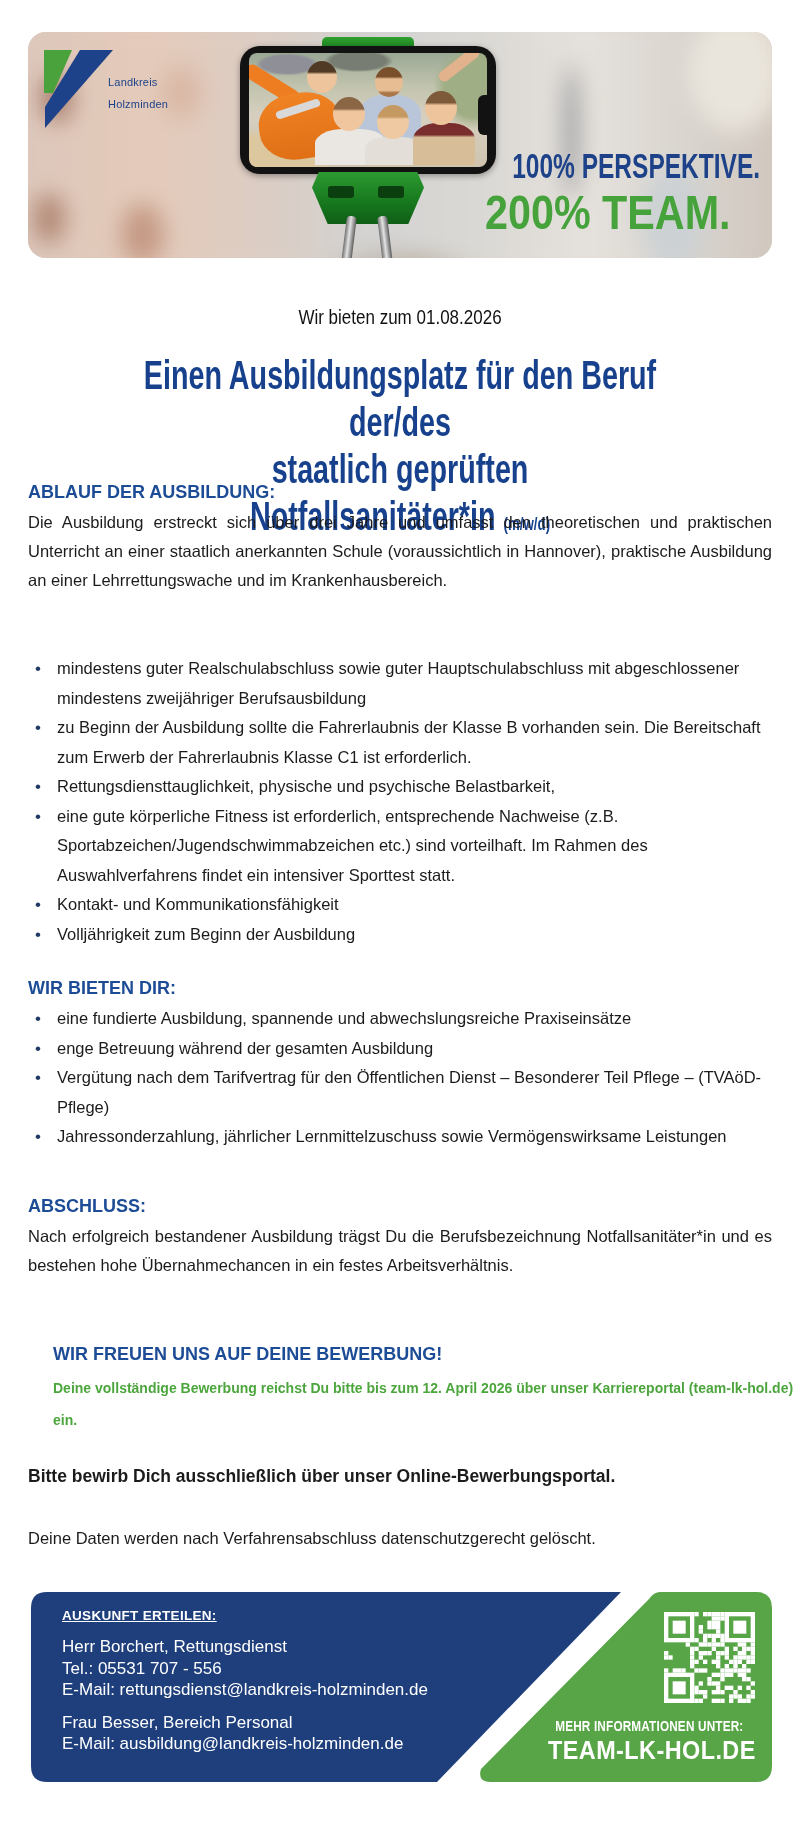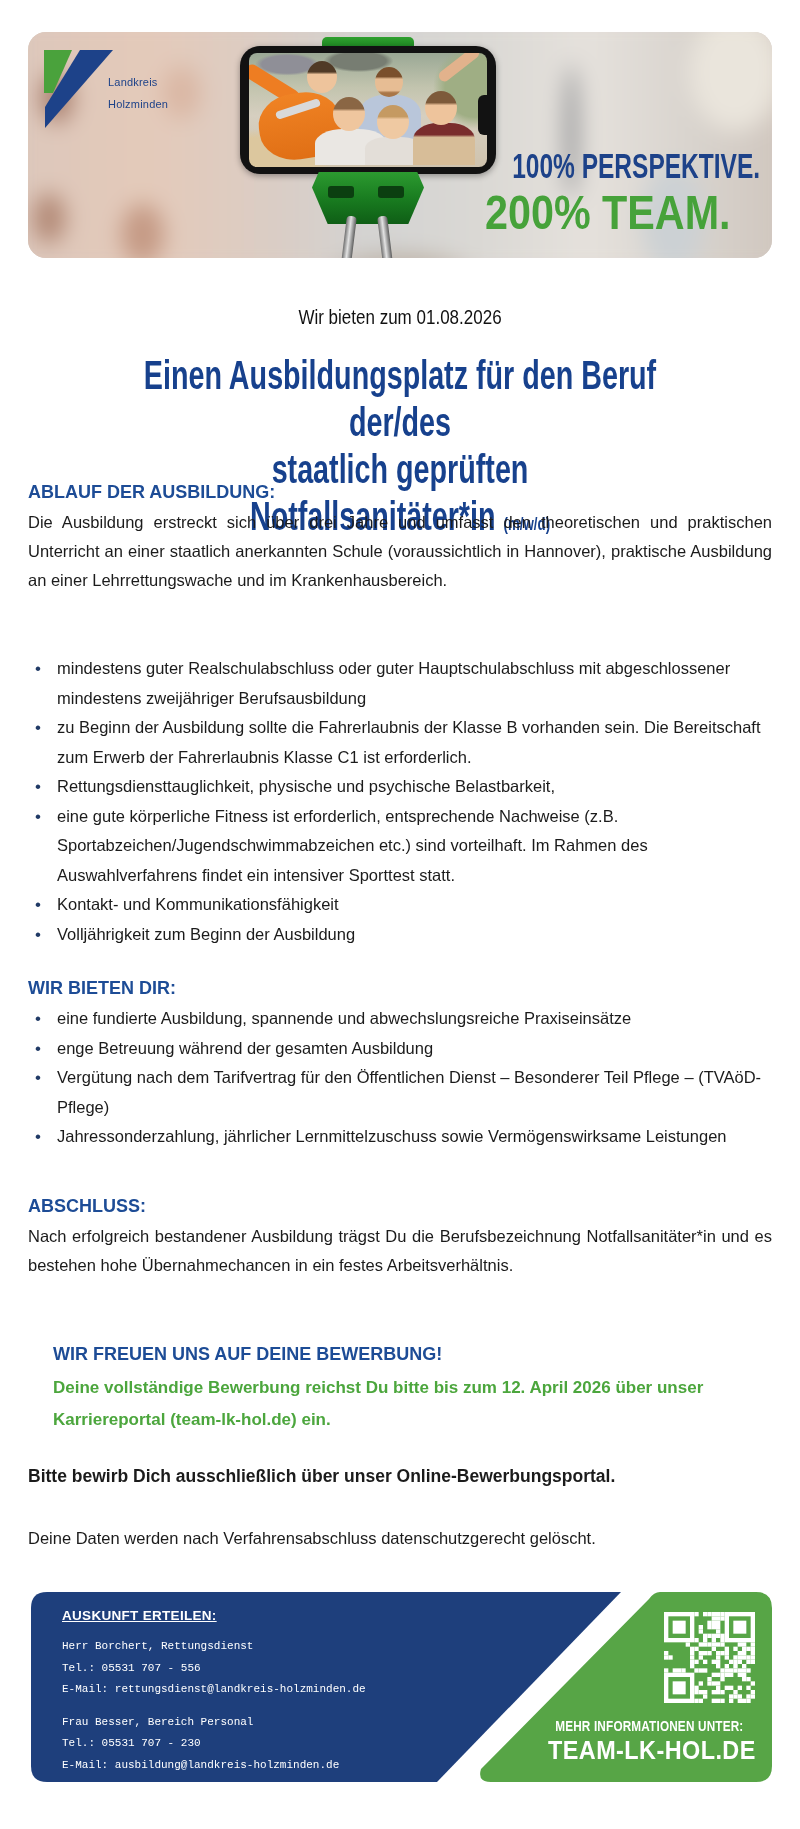--- a/index.html
+++ b/index.html
@@ -86,29 +86,29 @@
     transform:scaleX(.70);}
   .title .suffix{font-size:19px;font-weight:700;}
   .sec{position:absolute;left:28px;width:744px;}
   .sec-h{color:var(--heading_blue);font-weight:700;font-size:18px;line-height:24px;}
   .para{font-size:16.5px;line-height:29px;text-align:justify;margin-top:4px;}
   ul.bullets{list-style:none;margin-top:4px;}
   ul.bullets li{position:relative;padding-left:29px;font-size:16.5px;line-height:29.5px;}
   ul.bullets li::before{content:"•";position:absolute;left:7px;top:0;color:var(--bullet_navy);font-size:17px;}
   .pos-ablauf{top:480px;} .pos-komp{top:650px;} .pos-bieten{top:976px;}
   .pos-abschluss{top:1194px;} .pos-freuen{top:1342px;margin-left:25px;}
-  .green-para{color:var(--green_text);font-weight:700;font-size:17px;line-height:32px;margin-top:6px;}
+  .green-para{color:var(--green_text);font-weight:700;font-size:14px;line-height:32px;margin-top:6px;}
   .portal-note{position:absolute;left:28px;top:1466px;width:744px;font-weight:700;font-size:17.5px;}
   .privacy-note{position:absolute;left:28px;top:1529px;width:744px;font-size:16.5px;}
   
   .footer{position:absolute;left:0;top:1592px;width:800px;height:190px;}
   .footer svg.shapes{position:absolute;left:28px;top:0;width:744px;height:190px;}
   .contact-block{position:absolute;left:62px;top:16px;color:#fff;}
   .contact-heading{font-size:13.5px;font-weight:700;text-decoration:underline;letter-spacing:.3px;margin-bottom:13px;}
-  .contact{font-size:11px;line-height:21.5px;margin-bottom:11px;font-family:Liberation Mono, monospace;}
+  .contact{font-size:17px;line-height:21.5px;margin-bottom:11px;}
   .qr{position:absolute;left:664px;top:20px;width:91px;height:91px;}
   .green-labels{position:absolute;left:536px;top:126px;width:240px;text-align:left;color:#fff;}
   .more-info{font-size:14px;font-weight:700;line-height:17px;transform:scaleX(.84);letter-spacing:.2px;}
   .website{font-size:26px;font-weight:800;line-height:30px;transform:scaleX(.90);letter-spacing:.5px;}
 </style>
 </head>
 <body>
 
 <header class="banner">
   <div class="street-bg"></div>
@@ -169,21 +169,21 @@
 </h1>
 
 <section class="sec pos-ablauf">
   <h2 class="sec-h">ABLAUF DER AUSBILDUNG:</h2>
   <p class="para">Die Ausbildung erstreckt sich über drei Jahre und umfasst den theoretischen und praktischen Unterricht an einer staatlich anerkannten Schule (voraussichtlich in Hannover), praktische Ausbildung an einer Lehrrettungswache und im Krankenhausbereich.</p>
 </section>
 
 <section class="sec pos-komp">
   <ul class="bullets">
 
-  <li>mindestens guter Realschulabschluss oder guter Hauptschulabschluss mit abgeschlossener mindestens zweijähriger Berufsausbildung</li>
+  <li>mindestens guter Realschulabschluss sowie guter Hauptschulabschluss mit abgeschlossener mindestens zweijähriger Berufsausbildung</li>
       <li>zu Beginn der Ausbildung sollte die Fahrerlaubnis der Klasse B vorhanden sein. Die Bereitschaft zum Erwerb der Fahrerlaubnis Klasse C1 ist erforderlich.</li>
       <li>Rettungsdiensttauglichkeit, physische und psychische Belastbarkeit,</li>
       <li>eine gute körperliche Fitness ist erforderlich, entsprechende Nachweise (z.B. Sportabzeichen/Jugendschwimmabzeichen etc.) sind vorteilhaft. Im Rahmen des Auswahlverfahrens findet ein intensiver Sporttest statt.</li>
       <li>Kontakt- und Kommunikationsfähigkeit</li>
       <li>Volljährigkeit zum Beginn der Ausbildung</li>
     </ul>
 </section>
 
 <section class="sec pos-bieten">
   <h2 class="sec-h">WIR BIETEN DIR:</h2>
@@ -220,21 +220,20 @@
     <div>
 
         <div class="contact">
           <div>Herr Borchert, Rettungsdienst</div>
           <div>Tel.: 05531 707 - 556</div>
           <div>E-Mail: rettungsdienst@landkreis-holzminden.de</div>
         </div>
 
         <div class="contact">
           <div>Frau Besser, Bereich Personal</div>
-          <div>Tel.: 05531 707 - 230</div>
           <div>E-Mail: ausbildung@landkreis-holzminden.de</div>
         </div>
       </div>
   </div>
 
   <svg id="qr" class="qr" viewBox="0 0 84 84" aria-hidden="true">
       <rect x="28" y="0" width="4" height="4" fill="#fff"></rect>
       <rect x="36" y="0" width="4" height="4" fill="#fff"></rect>
       <rect x="40" y="0" width="4" height="4" fill="#fff"></rect>
       <rect x="44" y="0" width="4" height="4" fill="#fff"></rect>

